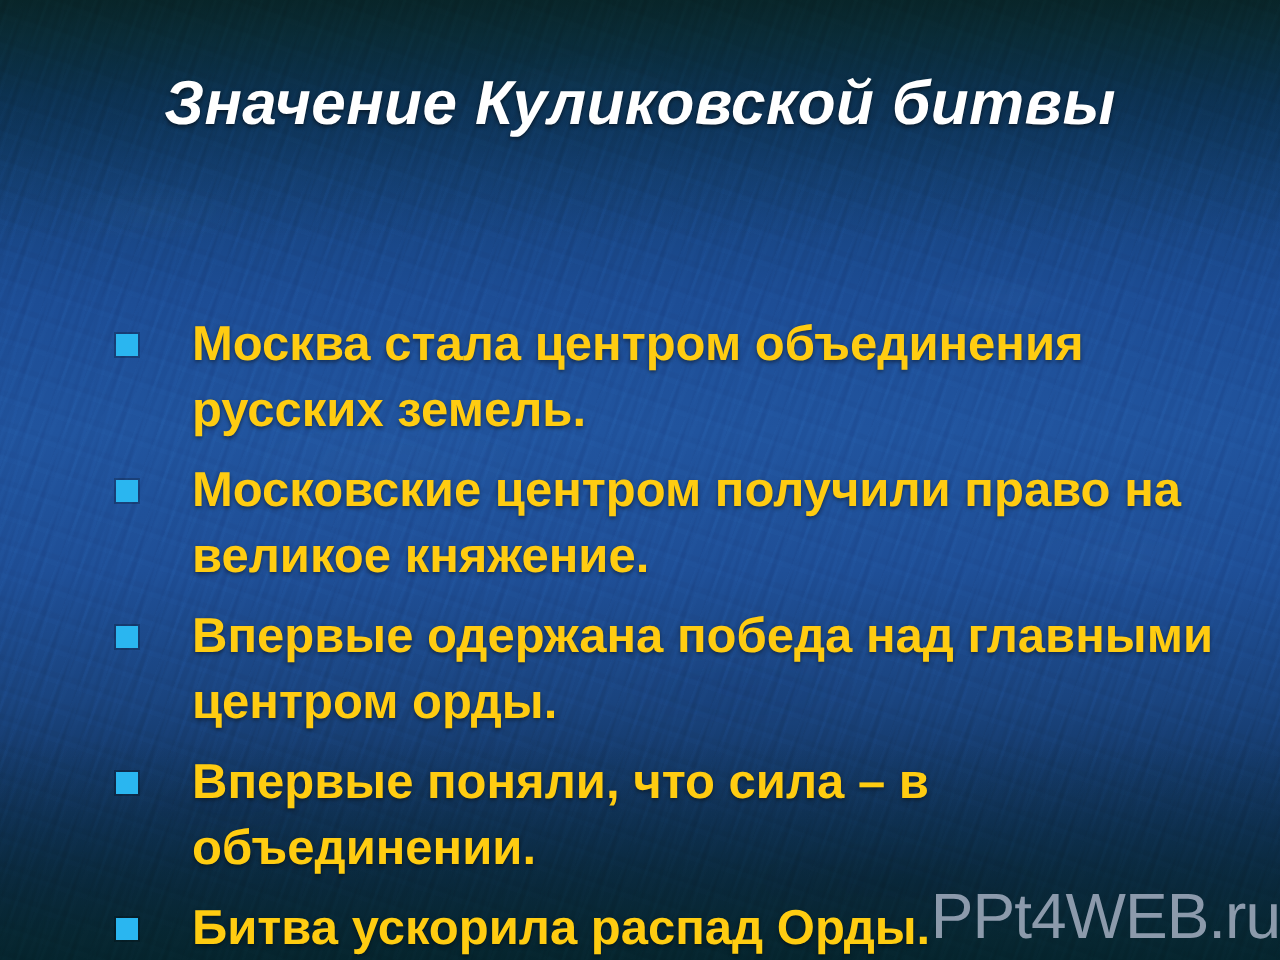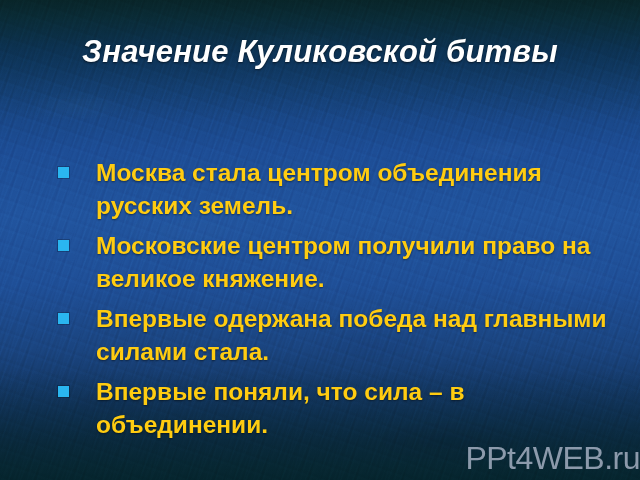--- a/index.html
+++ b/index.html
@@ -186,27 +186,31 @@
         <span>Москва стала центром объединения русских земель.</span>
       </li>
 
       <li class="bullet-item">
         <span class="bullet-marker"></span>
         <span>Московские центром получили право на великое княжение.</span>
       </li>
 
       <li class="bullet-item">
         <span class="bullet-marker"></span>
-        <span>Впервые одержана победа над главными силами стала.</span>
+        <span>Впервые одержана победа над главными центром орды.</span>
       </li>
 
       <li class="bullet-item">
         <span class="bullet-marker"></span>
         <span>Впервые поняли, что сила – в объединении.</span>
       </li>
 
+      <li class="bullet-item">
+        <span class="bullet-marker"></span>
+        <span>Битва ускорила распад Орды.</span>
+      </li>
 
     </ul>
 
     <div class="watermark">PPt4WEB.ru</div>
 
   </div>
 </div>
 
 </body></html>

